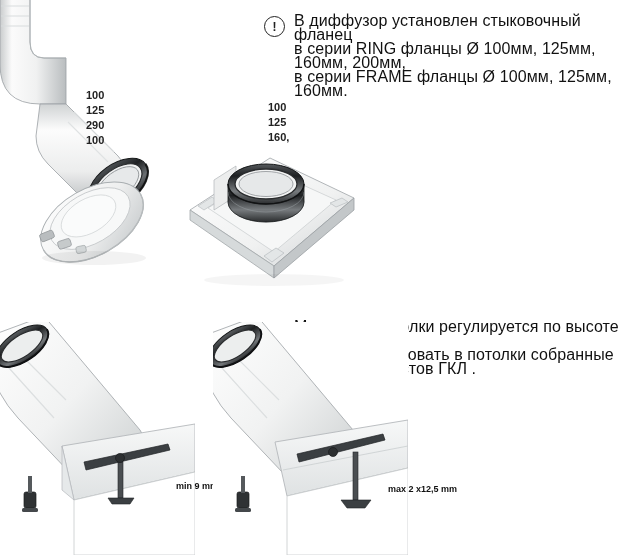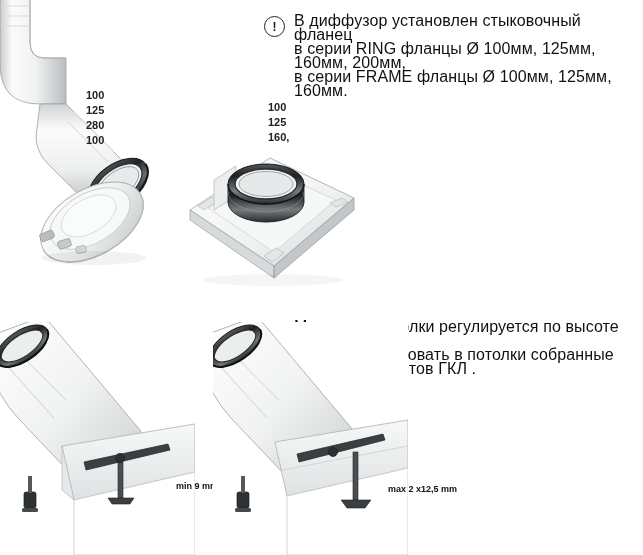--- a/index.html
+++ b/index.html
@@ -144,21 +144,21 @@
     <rect x="44" y="232" width="14" height="8" rx="2" fill="#b9bdbf" stroke="#8e9396" stroke-width="0.7" transform="rotate(-22 51 236)"></rect>
     <rect x="62" y="240" width="13" height="8" rx="2" fill="#c6cacb" stroke="#94989b" stroke-width="0.7" transform="rotate(-18 68 244)"></rect>
     <rect x="80" y="246" width="10" height="7" rx="2" fill="#d2d6d7" stroke="#9aa0a3" stroke-width="0.6" transform="rotate(-12 85 249)"></rect>
 
     <ellipse cx="98" cy="258" rx="52" ry="7" fill="#000" opacity="0.05"></ellipse>
   </svg>
 
   <div class="abs elbow-labels">
     <div class="size-label">100</div>
     <div class="size-label">125</div>
-    <div class="size-label">280</div>
+    <div class="size-label">290</div>
     <div class="size-label">100</div>
   </div>
 
   <svg class="abs" style="left:178px; top:140px; width:200px; height:150px;" viewBox="0 0 200 150">
     <defs>
       <linearGradient id="plateG" x1="0" y1="0" x2="1" y2="1">
         <stop offset="0%" stop-color="#ffffff"></stop>
         <stop offset="60%" stop-color="#f0f1f1"></stop>
         <stop offset="100%" stop-color="#cdd1d3"></stop>
       </linearGradient>

